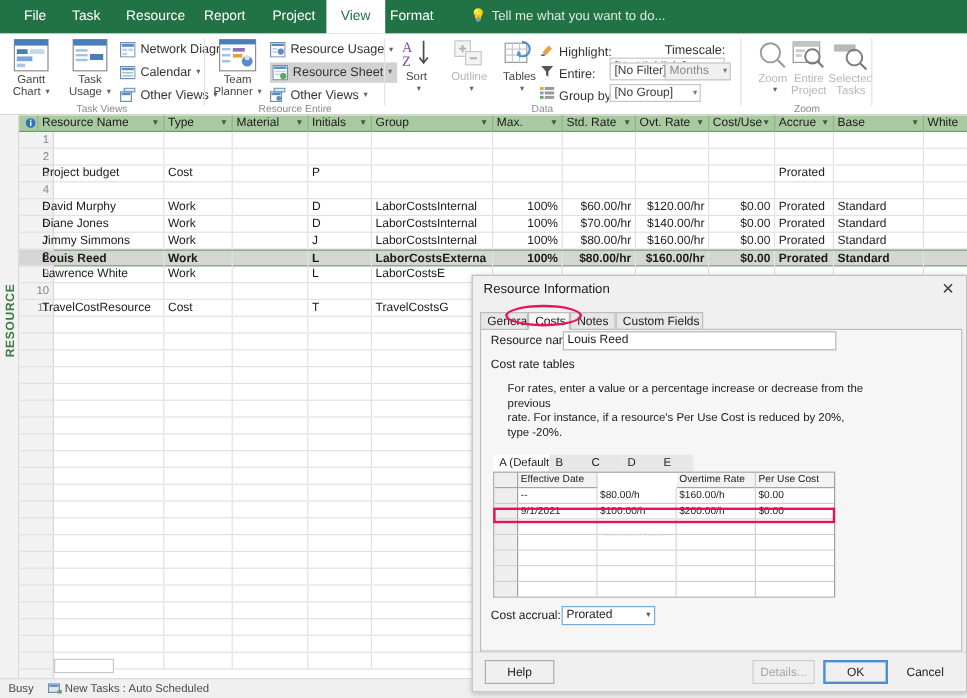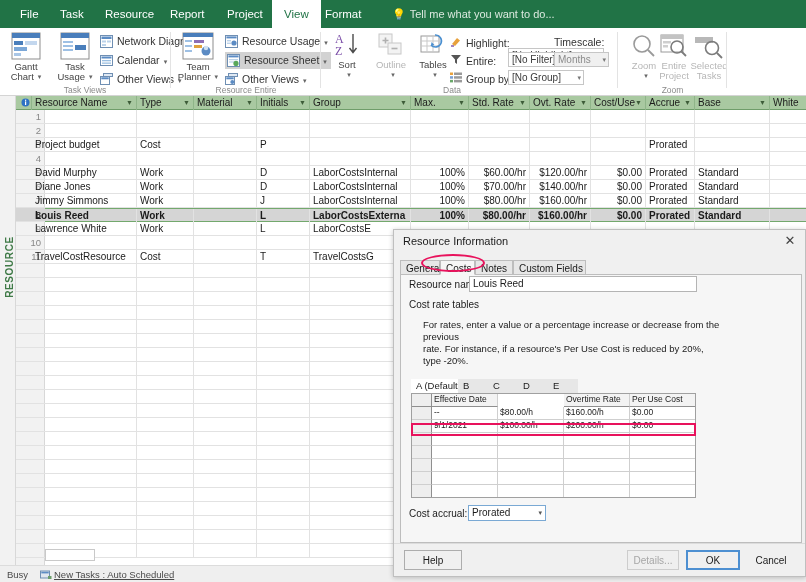--- a/index.html
+++ b/index.html
@@ -993,21 +993,21 @@
           <div class="cell" style="left: 601px; width: 49px;"></div>
           <div class="cell" style="left: 650px; width: 75px;"></div>
           <div class="cell" style="left: 725px; width: 52px;"></div>
         </div>
       </div>
     <div class="entrybox"></div>
   </div>
 
   <div class="statusbar">
     <div class="st" style="left:7px;">Busy</div>
-    <div class="st" style="left:40px;text-decoration:underline;">
+    <div class="st" style="left:40px;">
       <span style="display:inline-block;width:14px;vertical-align:-2px;">
         <svg width="12" height="11" viewBox="0 0 12 11">
             <rect x="0.5" y="2" width="9" height="7" fill="#dfe6ef" stroke="#6f8fb3"></rect>
             <rect x="1.3" y="2.8" width="7.4" height="1.6" fill="#5b8bc4"></rect>
             <path d="M8 7 L11.5 7 L11.5 10 L8 10 Z" fill="#6a9e6a"></path>
           </svg>
       </span><span>New Tasks : Auto Scheduled</span>
     </div>
   </div>
 

